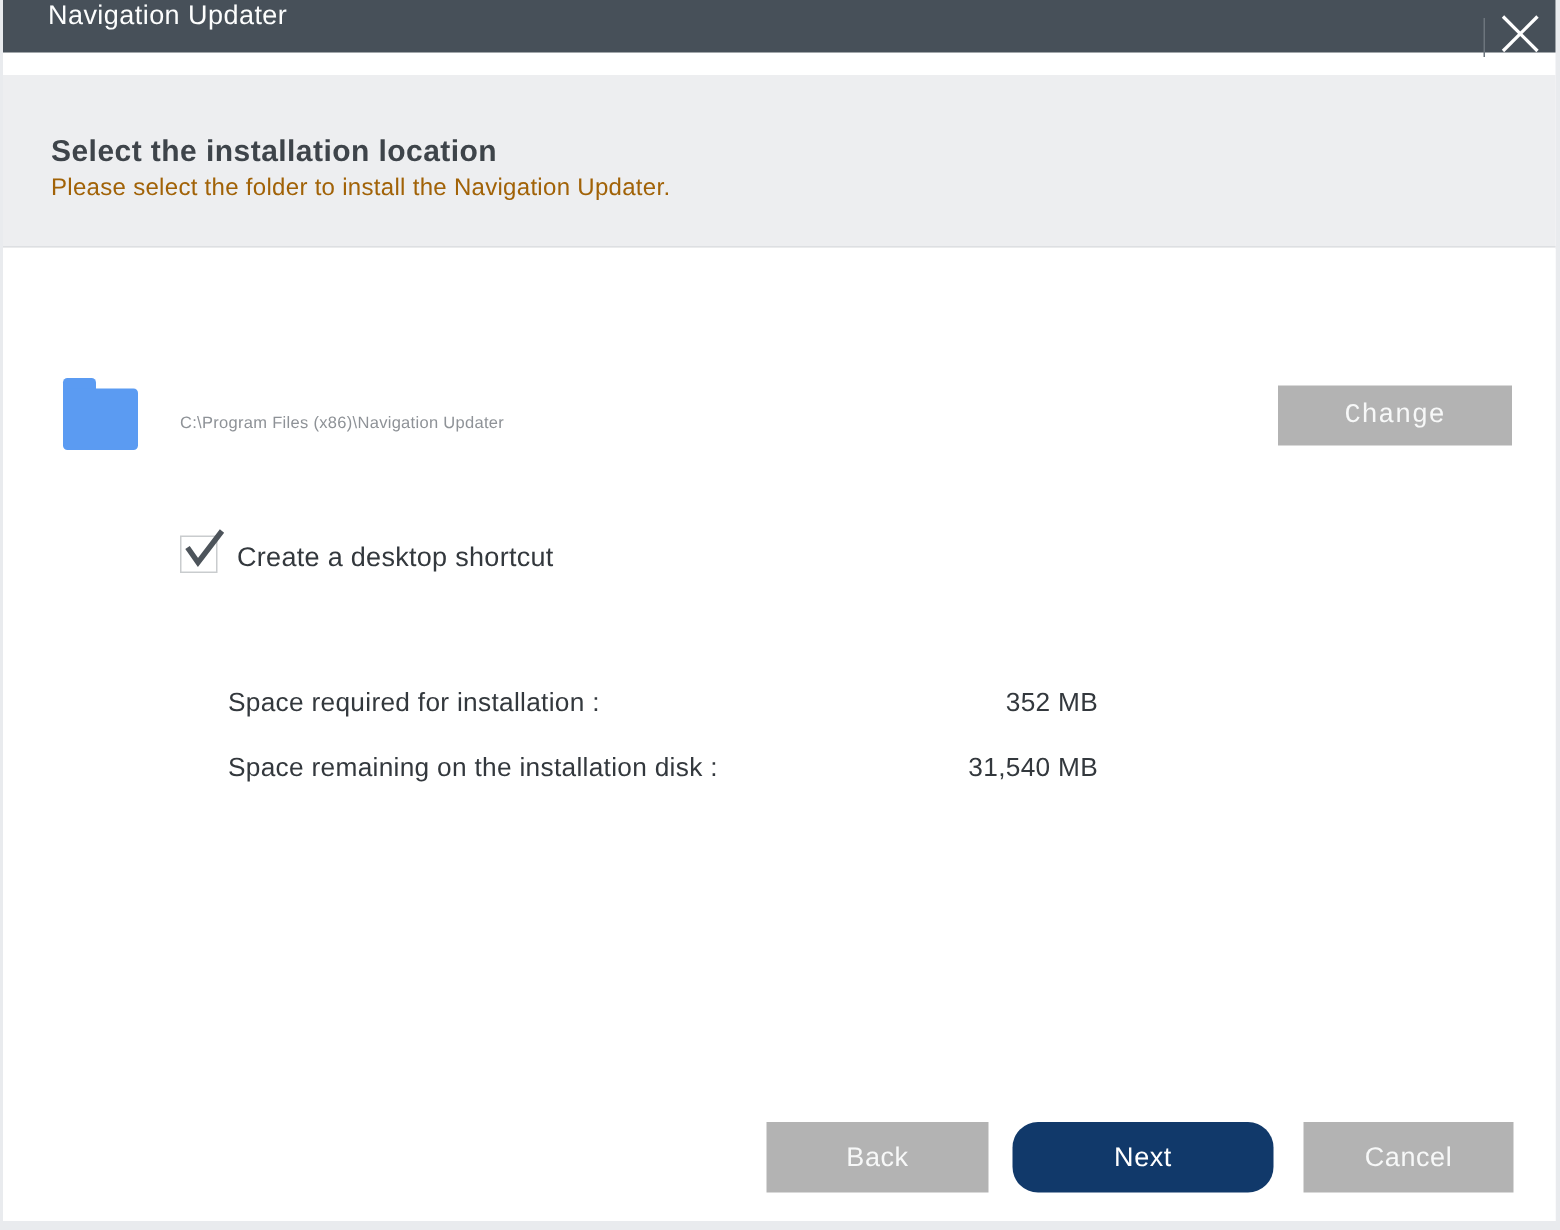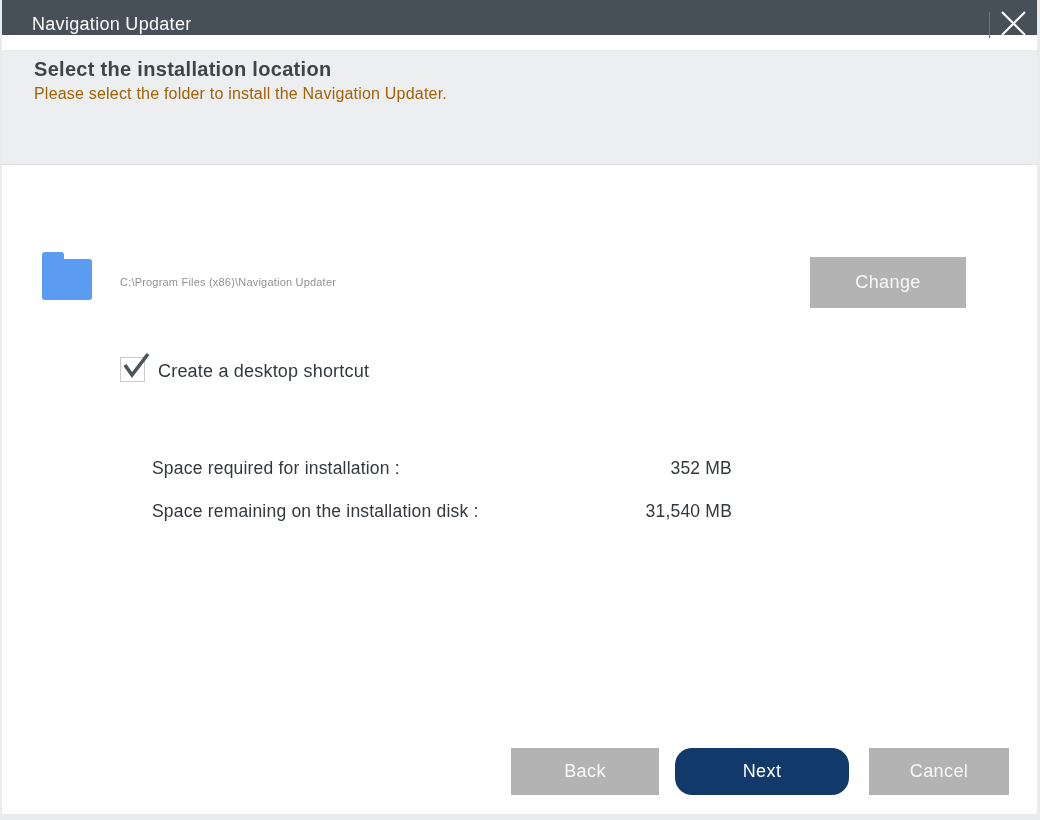--- a/index.html
+++ b/index.html
@@ -13,21 +13,21 @@
     position: absolute;
     left: 2px; top: 0;
     width: 1035px; height: 814px;
     background: #ffffff;
   }
   
   .titlebar {
     position: absolute;
     left: 0; top: 0; right: 0; height: 35px;
     background: #475059;
-    display: flex; align-items: flex-end;
+    display: flex; align-items: flex-start;
   }
   .titlebar-title {
     margin-left: 30px;
     color: #fcfdfd;
     font-size: 18px;
     letter-spacing: 0.3px;
   }
   .close-btn {
     position: absolute;
     right: 0; top: 0;
@@ -40,21 +40,21 @@
     right: 47px; top: 12px;
     width: 1px; height: 26px;
     background: #6d757d;
   }
   
   .header {
     position: absolute;
     left: 0; top: 50px; right: 0; height: 115px;
     background: #edeef0;
     border-bottom: 1px solid #dddfe2;
-    padding: 8px 0 0 32px;
+    padding: 40px 0 0 32px;
   }
   .header-title {
     font-size: 20px;
     font-weight: bold;
     color: #3e444a;
     letter-spacing: 0.3px;
   }
   .header-subtitle {
     margin-top: 4px;
     font-size: 16px;
@@ -88,23 +88,24 @@
   .btn {
     border: none;
     font-family: "Liberation Sans", sans-serif;
     display: flex; align-items: center; justify-content: center;
     cursor: pointer;
     letter-spacing: 0.4px;
   }
   .btn-gray { background: #b3b3b3; color: #f7f8f8; }
   .btn-navy { background: #11396a; color: #ffffff; }
   .change-btn {
-    position: absolute; left: 808px; top: 257px;
-    width: 156px; height: 51px;
+    position: absolute; left: 850px; top: 257px;
+    width: 156px; height: 40px;
     font-size: 18px;
+    font-family: Liberation Mono, monospace;
   }
   
   .checkbox-row {
     position: absolute; left: 118px; top: 357px;
     display: flex; align-items: flex-end;
     cursor: pointer;
   }
   .checkbox-box {
     position: relative;
     width: 25px; height: 25px;

